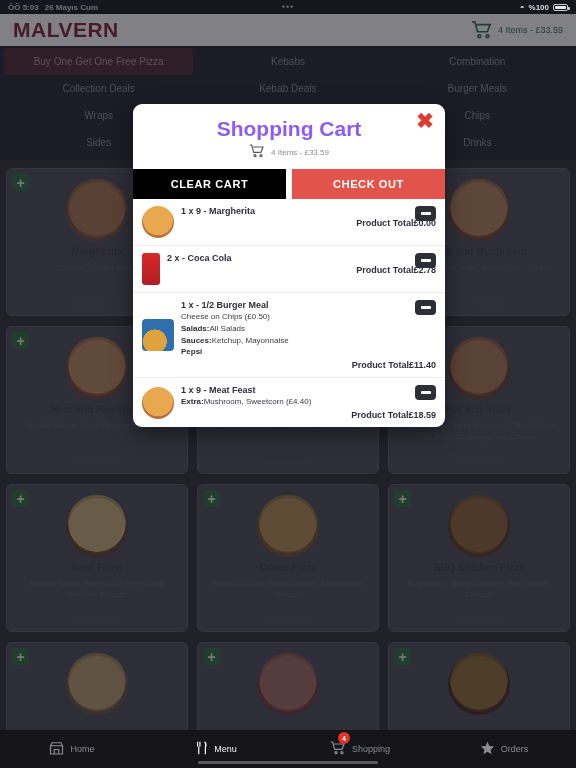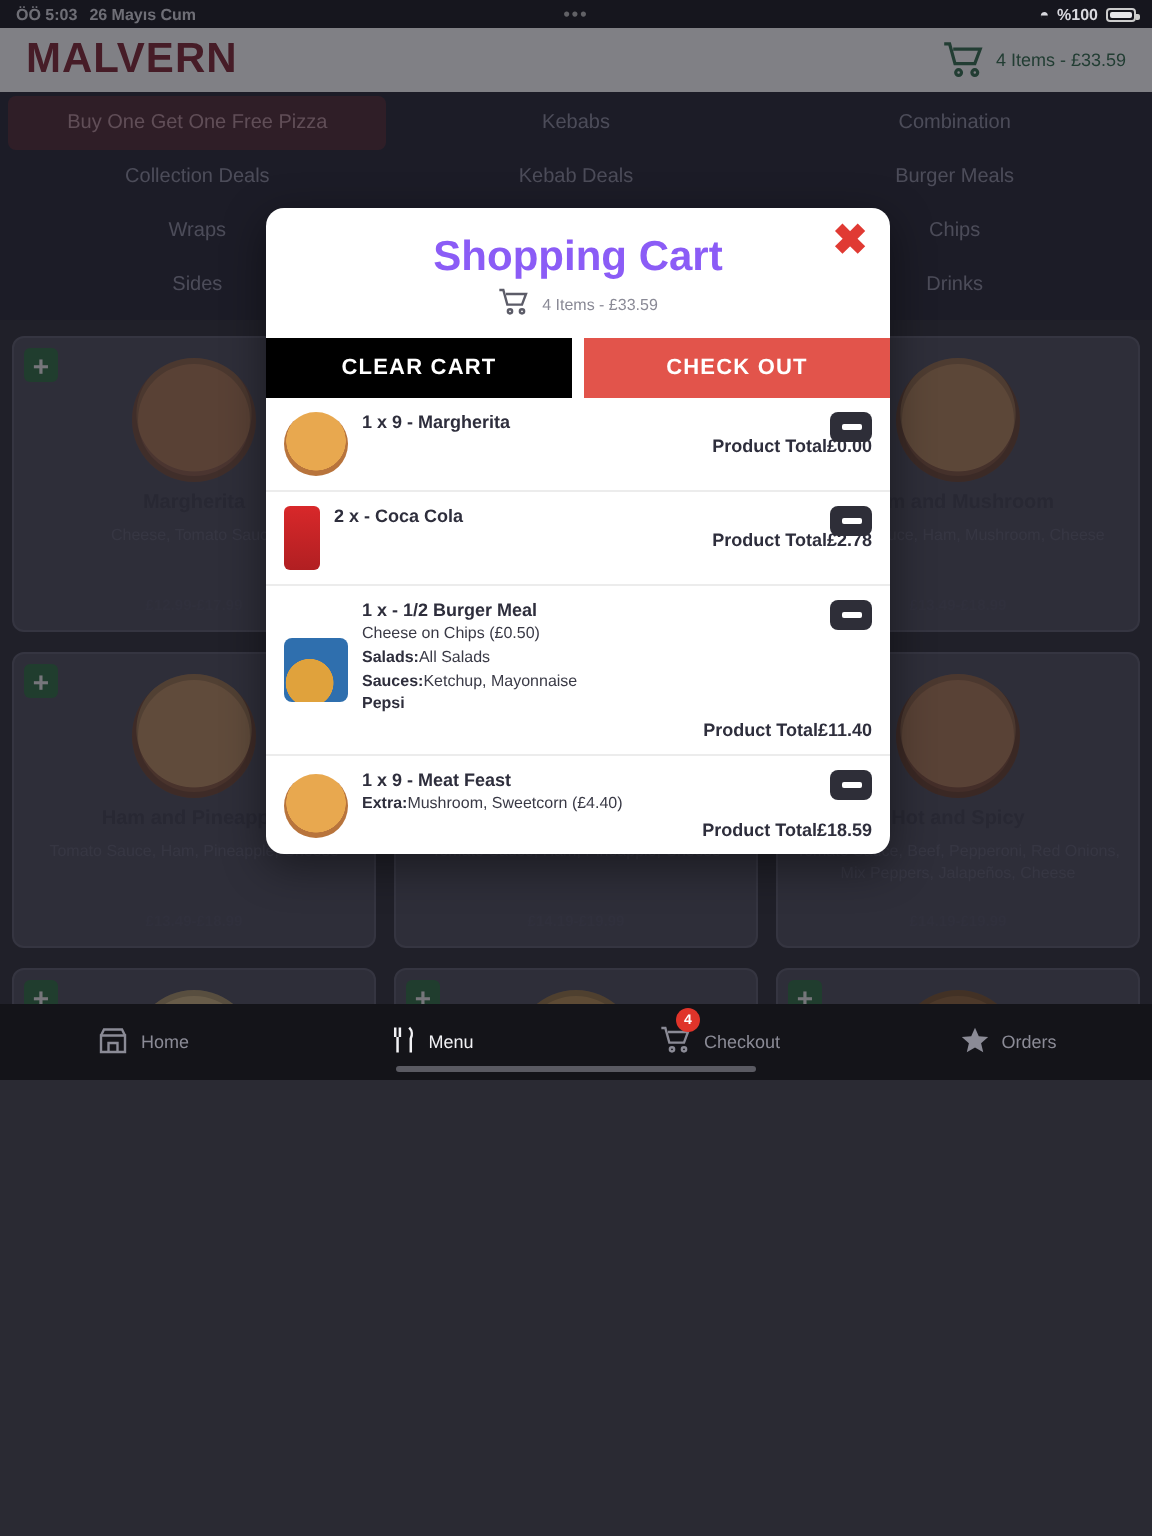--- a/index.html
+++ b/index.html
@@ -2,21 +2,21 @@
 <html><head>
 <meta charset="utf-8">
 <style>
   * { box-sizing: border-box; margin: 0; padding: 0; }
   html, body {
     width: 576px; height: 768px;
     background: #2a2a33;
     font-family: "Liberation Sans", sans-serif;
     overflow: hidden;
   }
-  .app { position: relative; width: 576px; height: 540px; overflow: hidden; }
+  .app { position: relative; width: 576px; height: 768px; overflow: hidden; }
 
   
   .page { position: absolute; inset: 0; }
 
   
   .statusbar {
     height: 14px; background: #15151b; color: #d8d8de;
     display: flex; align-items: center; font-size: 8px; font-weight: bold;
     padding: 0 8px; position: relative;
   }
@@ -388,21 +388,21 @@
     </div>
     <div class="nav-item">
       <span class="nav-badge">4</span>
       <span>
         <svg width="16" height="14" viewBox="0 0 24 20" fill="none" stroke="#8b8b96" stroke-width="1.8">
           <path d="M1 1h3l3 11h11l3-8H6"></path>
             <circle cx="9" cy="17" r="1.6"></circle>
             <circle cx="18" cy="17" r="1.6"></circle>
         </svg>
       </span>
-      <span>Checkout</span>
+      <span>Shopping</span>
     </div>
     <div class="nav-item">
       <span>
         <svg width="15" height="14" viewBox="0 0 18 17" fill="#8b8b96">
           <path d="M9 1l2.3 5.2 5.7.5-4.3 3.8 1.3 5.5L9 13.1 4 16l1.3-5.5L1 6.7l5.7-.5z"></path>
         </svg>
       </span>
       <span>Orders</span>
     </div>
     <div class="homebar"></div>

